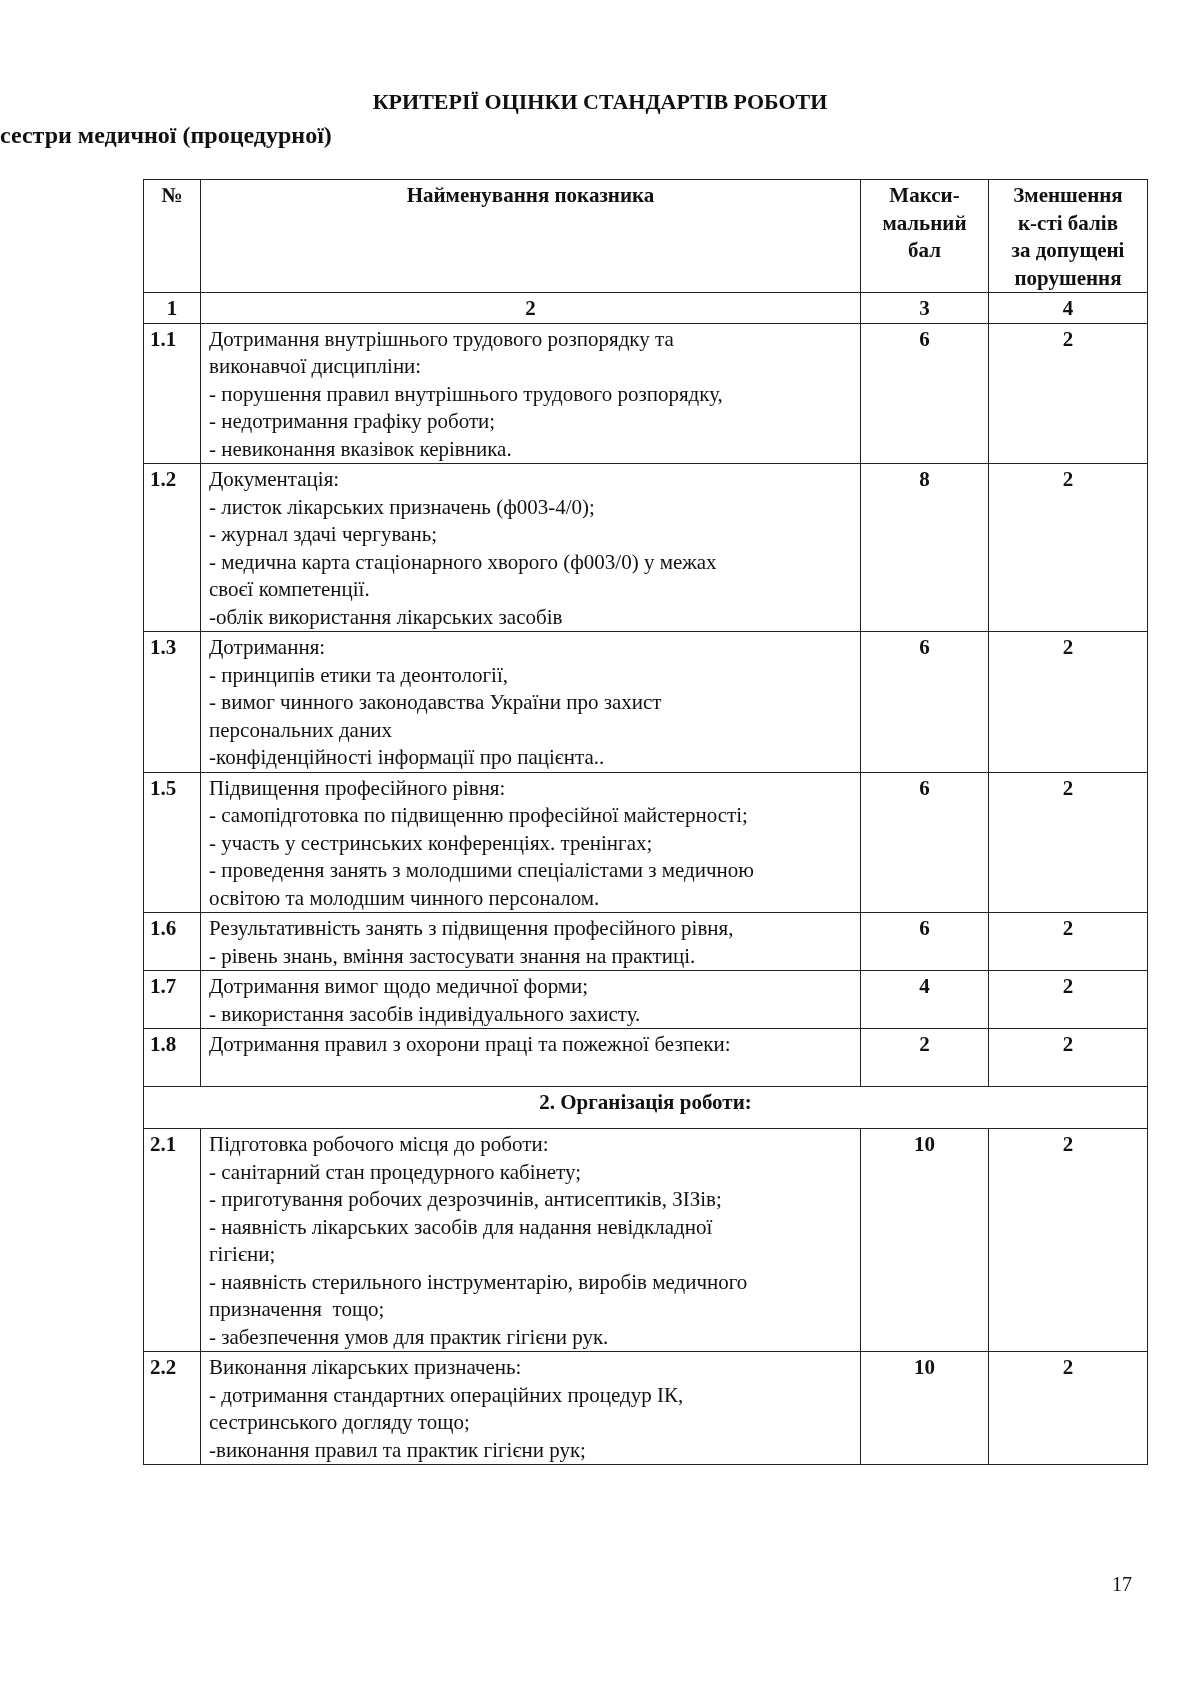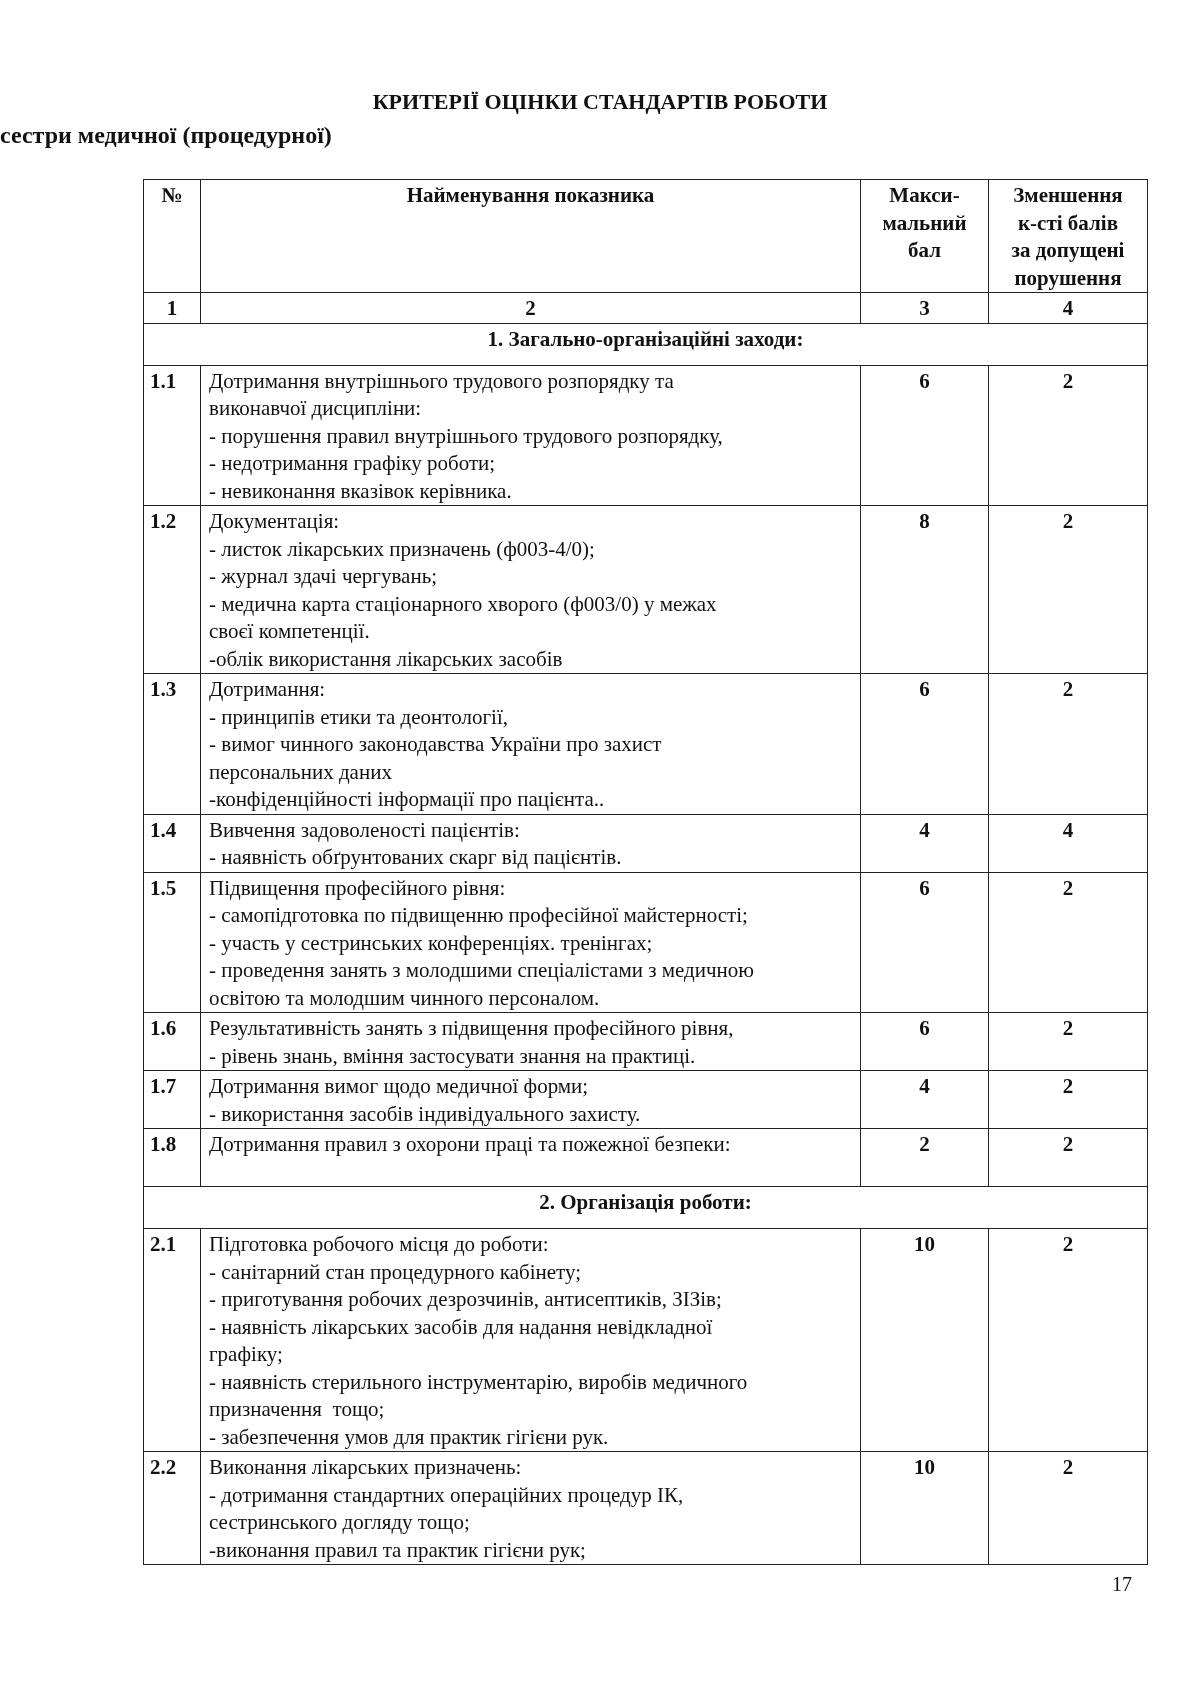--- a/index.html
+++ b/index.html
@@ -53,23 +53,20 @@
 порушення</span></th>
     </tr>
     <tr class="nums">
       <td>1</td>
       <td>2</td>
       <td>3</td>
       <td>4</td>
     </tr>
   </thead>
   <tbody id="tbody">
-      <tr class="sect">
-        <td colspan="4">1. Загально-організаційні заходи:</td>
-      </tr>
       <tr class="row">
         <td class="num">1.1</td>
         <td class="txt">
           <div>Дотримання внутрішнього трудового розпорядку та</div>
           <div>виконавчої дисципліни:</div>
           <div>- порушення правил внутрішнього трудового розпорядку,</div>
           <div>- недотримання графіку роботи;</div>
           <div>- невиконання вказівок керівника.</div>
         </td>
         <td class="val">6</td>
@@ -92,29 +89,20 @@
         <td class="num">1.3</td>
         <td class="txt">
           <div>Дотримання:</div>
           <div>- принципів етики та деонтології,</div>
           <div>- вимог чинного законодавства України про захист</div>
           <div>персональних даних</div>
           <div>-конфіденційності інформації про пацієнта..</div>
         </td>
         <td class="val">6</td>
         <td class="val">2</td>
-      </tr>
-      <tr class="row">
-        <td class="num">1.4</td>
-        <td class="txt">
-          <div>Вивчення задоволеності пацієнтів:</div>
-          <div>- наявність обґрунтованих скарг від пацієнтів.</div>
-        </td>
-        <td class="val">4</td>
-        <td class="val">4</td>
       </tr>
       <tr class="row">
         <td class="num">1.5</td>
         <td class="txt">
           <div>Підвищення професійного рівня:</div>
           <div>- самопідготовка по підвищенню професійної майстерності;</div>
           <div>- участь у сестринських конференціях. тренінгах;</div>
           <div>- проведення занять з молодшими спеціалістами з медичною</div>
           <div>освітою та молодшим чинного персоналом.</div>
         </td>
@@ -150,21 +138,21 @@
       <tr class="sect">
         <td colspan="4">2. Організація роботи:</td>
       </tr>
       <tr class="row">
         <td class="num">2.1</td>
         <td class="txt">
           <div>Підготовка робочого місця до роботи:</div>
           <div>- санітарний стан процедурного кабінету;</div>
           <div>- приготування робочих дезрозчинів, антисептиків, ЗІЗів;</div>
           <div>- наявність лікарських засобів для надання невідкладної</div>
-          <div>графіку;</div>
+          <div>гігієни;</div>
           <div>- наявність стерильного інструментарію, виробів медичного</div>
           <div>призначення  тощо;</div>
           <div>- забезпечення умов для практик гігієни рук.</div>
         </td>
         <td class="val">10</td>
         <td class="val">2</td>
       </tr>
       <tr class="row last">
         <td class="num">2.2</td>
         <td class="txt">

